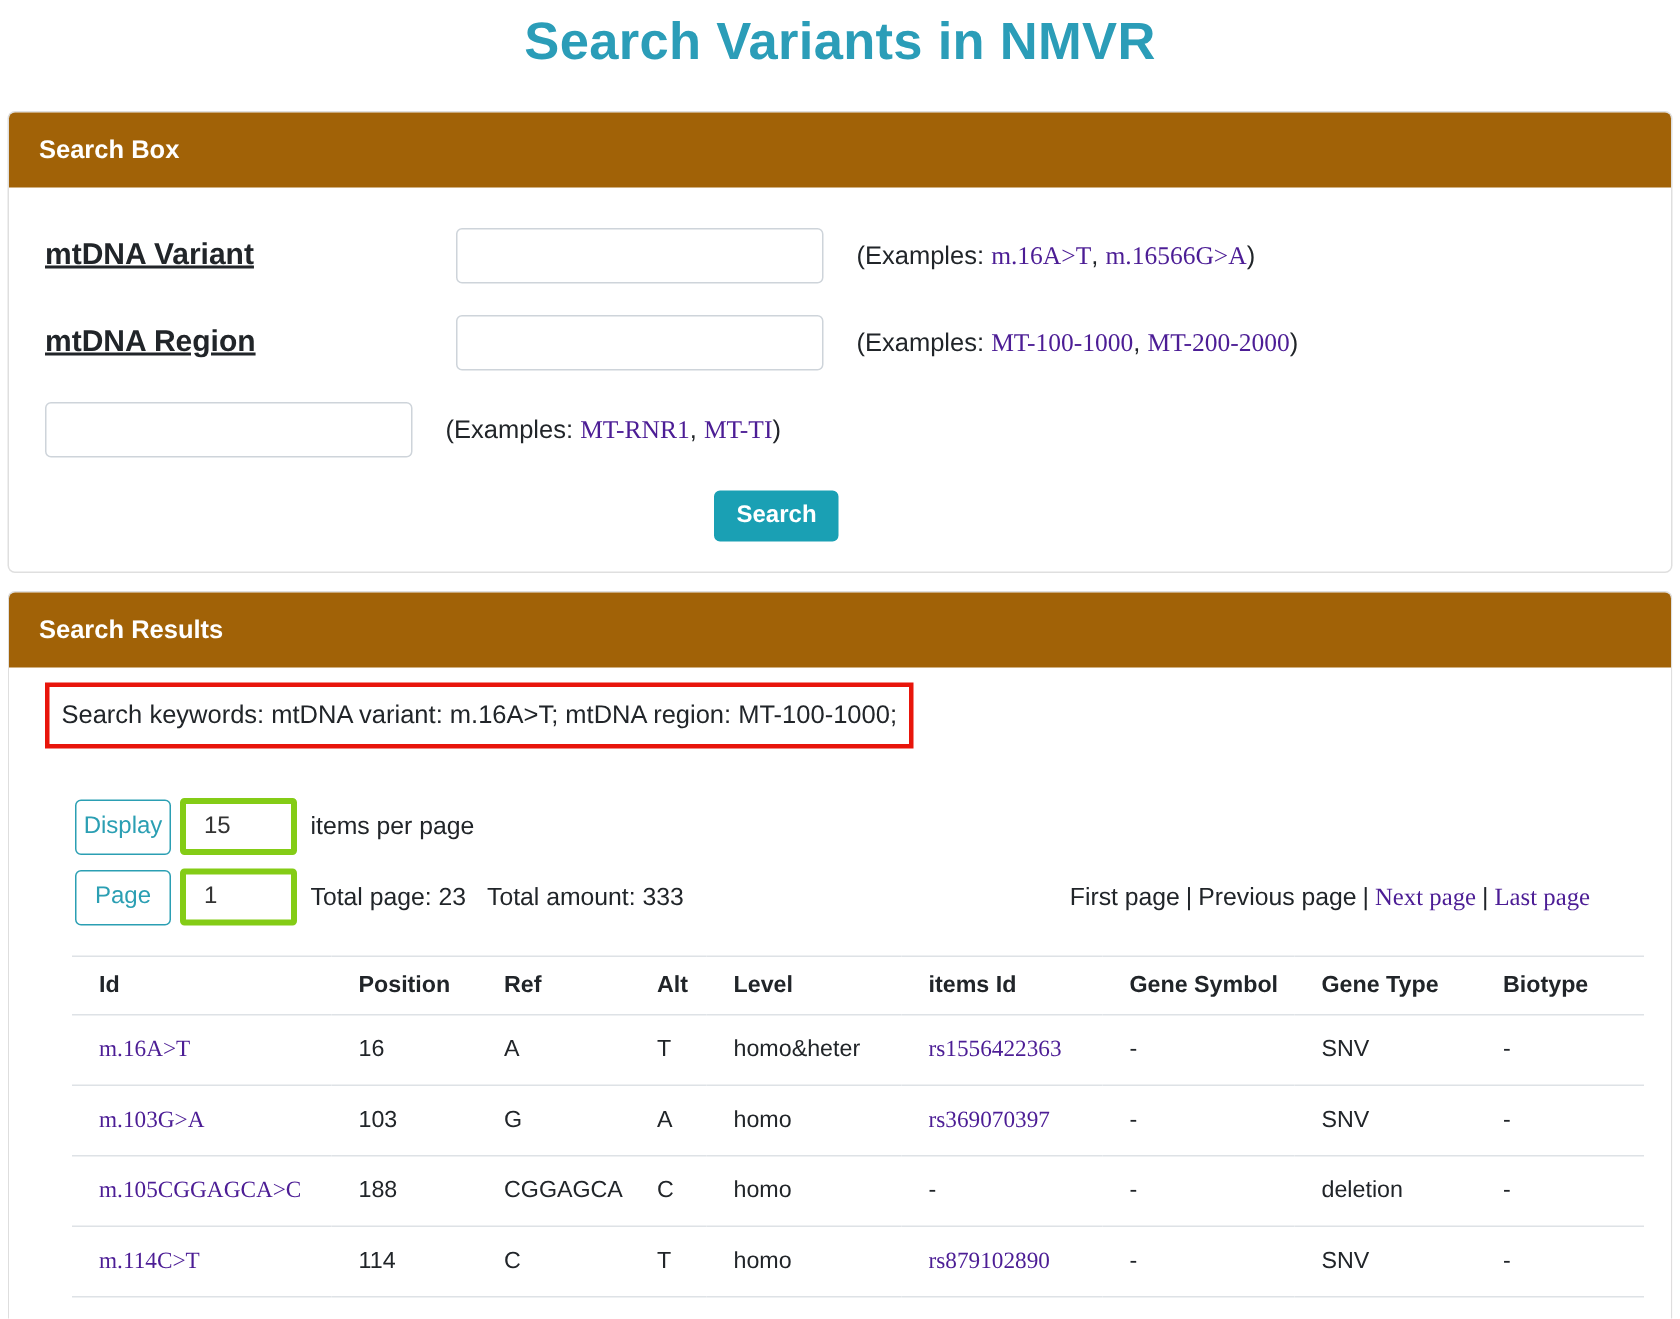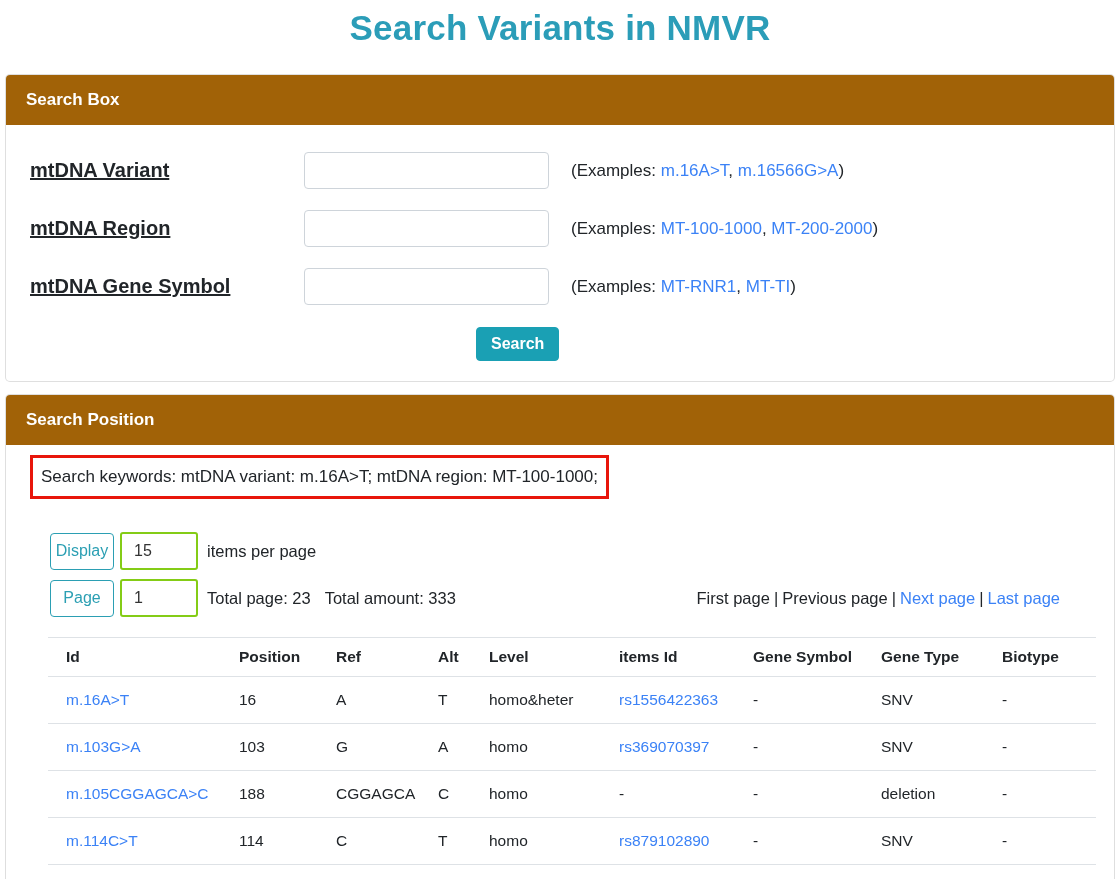--- a/index.html
+++ b/index.html
@@ -40,21 +40,21 @@
   .form-row { display: flex; align-items: center; margin-bottom: 21px; }
   .form-label { width: 274px; font-size: 20px; font-weight: 700; color: #212529; text-decoration: underline; }
   .form-input {
     width: 245px; height: 37px;
     border: 1px solid #ced4da; border-radius: 4px;
     padding: 0 10px; font-size: 16px;
     font-family: "Liberation Sans", sans-serif;
     color: #495057;
   }
   .examples { margin-left: 22px; font-size: 17px; color: #212529; }
-  .link { color: #3b82f6; text-decoration: none; cursor: pointer; }
+  .link { color: #4c1d95; text-decoration: none; cursor: pointer; font-family: Liberation Serif, serif; }
   .search-btn {
     display: block;
     margin-left: 446px; margin-top: 22px;
     background: #1aa0b4; color: #fff;
     border: 1px solid #1aa0b4; border-radius: 4px;
     font-size: 16px; padding: 7px 14px;
     font-family: "Liberation Sans", sans-serif;
     cursor: pointer;
     font-weight: bold;
   }
@@ -73,21 +73,21 @@
     width: 64px; height: 37px;
     background: #fff;
     border: 1px solid #2b9fb3; border-radius: 4px;
     color: #2b9fb3; font-size: 16px;
     font-family: "Liberation Sans", sans-serif;
     cursor: pointer;
   }
   .ctrl-input {
     margin-left: 6px;
     width: 78px; height: 38px;
-    border: 2px solid #84cc16; border-radius: 3px;
+    border: 4px solid #84cc16; border-radius: 3px;
     padding: 0 12px; font-size: 16px;
     font-family: "Liberation Sans", sans-serif;
     color: #333;
   }
   .ctrl-text { margin-left: 9px; font-size: 16.5px; color: #212529; }
   .total-amount { margin-left: 14px; }
   .pagination { margin-left: auto; margin-right: 30px; font-size: 16.5px; color: #212529; }
   .pagination .sep { margin: 0 4px; color: #212529; }
   .pagination .pg-plain { color: #212529; }
   
@@ -129,31 +129,30 @@
       <span class="examples"><span>(Examples:</span> <a class="link">m.16A&gt;T</a><span>,</span> <a class="link">m.16566G&gt;A</a><span>)</span></span>
     </div>
 
     <div class="form-row">
       <label class="form-label">mtDNA Region</label>
       <input class="form-input" value="" style="">
       <span class="examples"><span>(Examples:</span> <a class="link">MT-100-1000</a><span>,</span> <a class="link">MT-200-2000</a><span>)</span></span>
     </div>
 
     <div class="form-row">
-      <label class="form-label">mtDNA Gene Symbol</label>
       <input class="form-input" value="" style="">
       <span class="examples"><span>(Examples:</span> <a class="link">MT-RNR1</a><span>,</span> <a class="link">MT-TI</a><span>)</span></span>
     </div>
 
     <button class="search-btn">Search</button>
   </div>
 </section>
 
 <section class="panel panel-results">
-  <div class="panel-header">Search Position</div>
+  <div class="panel-header">Search Results</div>
   <div class="results-body">
 
     <div class="keywords-box">Search keywords: mtDNA variant: m.16A&gt;T; mtDNA region: MT-100-1000;</div>
 
     <div class="controls">
       <div class="ctrl-row">
         <button class="outline-btn">Display</button>
         <input class="ctrl-input" value="15" style="">
         <span class="ctrl-text">items per page</span>
       </div>

